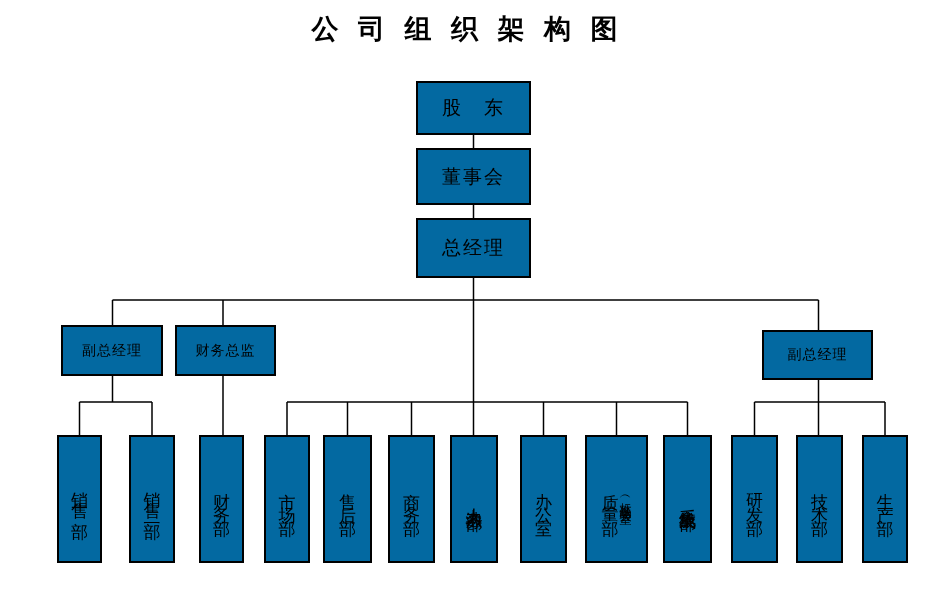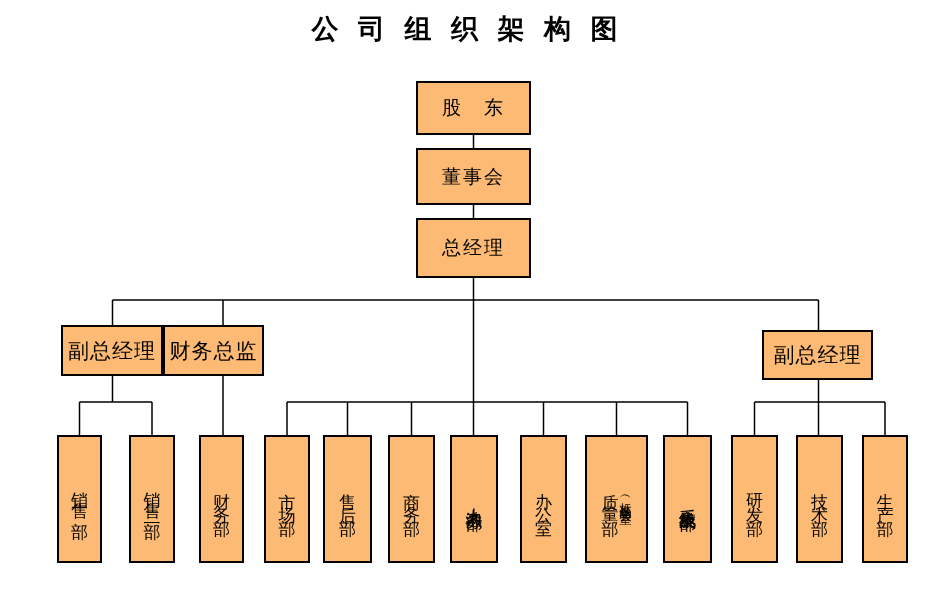--- a/index.html
+++ b/index.html
@@ -25,27 +25,27 @@
   }
   .connectors {
     position: absolute;
     top: 0; left: 0;
     width: 935px; height: 595px;
   }
   .box {
     position: absolute;
     box-sizing: border-box;
     border: 2px solid #000000;
-    background: #fdba74;
+    background: #0369a1;
     display: flex;
     align-items: center;
     justify-content: center;
   }
   .htext { font-size: 19px; letter-spacing: 2px; white-space: pre; }
-  .htext-mid { font-size: 21px; letter-spacing: 1px; white-space: pre; }
+  .htext-mid { font-size: 14px; letter-spacing: 1px; white-space: pre; }
   .vtext {
     writing-mode: vertical-lr;
     text-orientation: mixed;
     line-height: 1;
     font-size: 17px;
   }
   .sp3 { letter-spacing: 13px; }
   .sp4 { letter-spacing: 10px; }
   .sp5 { letter-spacing: 1.5px; }
   .quality-wrap { display: flex; flex-direction: row; align-items: center; gap: 1px; }
@@ -107,21 +107,21 @@
   <div class="box" style="left:416px; top:218px; width:115px; height:60px;">
     <span class="htext">总经理</span>
   </div>
   <div class="box" style="left:416px; top:148px; width:115px; height:57px;">
     <span class="htext">董事会</span>
   </div>
 
   <div class="box" style="left:61px; top:325px; width:102px; height:51px;">
     <span class="htext-mid">副总经理</span>
   </div>
-  <div class="box" style="left:163px; top:325px; width:101px; height:51px;">
+  <div class="box" style="left:175px; top:325px; width:101px; height:51px;">
     <span class="htext-mid">财务总监</span>
   </div>
   <div class="box" style="left:762px; top:330px; width:111px; height:50px;">
     <span class="htext-mid">副总经理</span>
   </div>
 
   <div class="box" style="left:57px; top:435px; width:45px; height:128px;">
     <div class="vtext sp4">销售一部</div>
   </div>
   <div class="box" style="left:129px; top:435px; width:46px; height:128px;">

